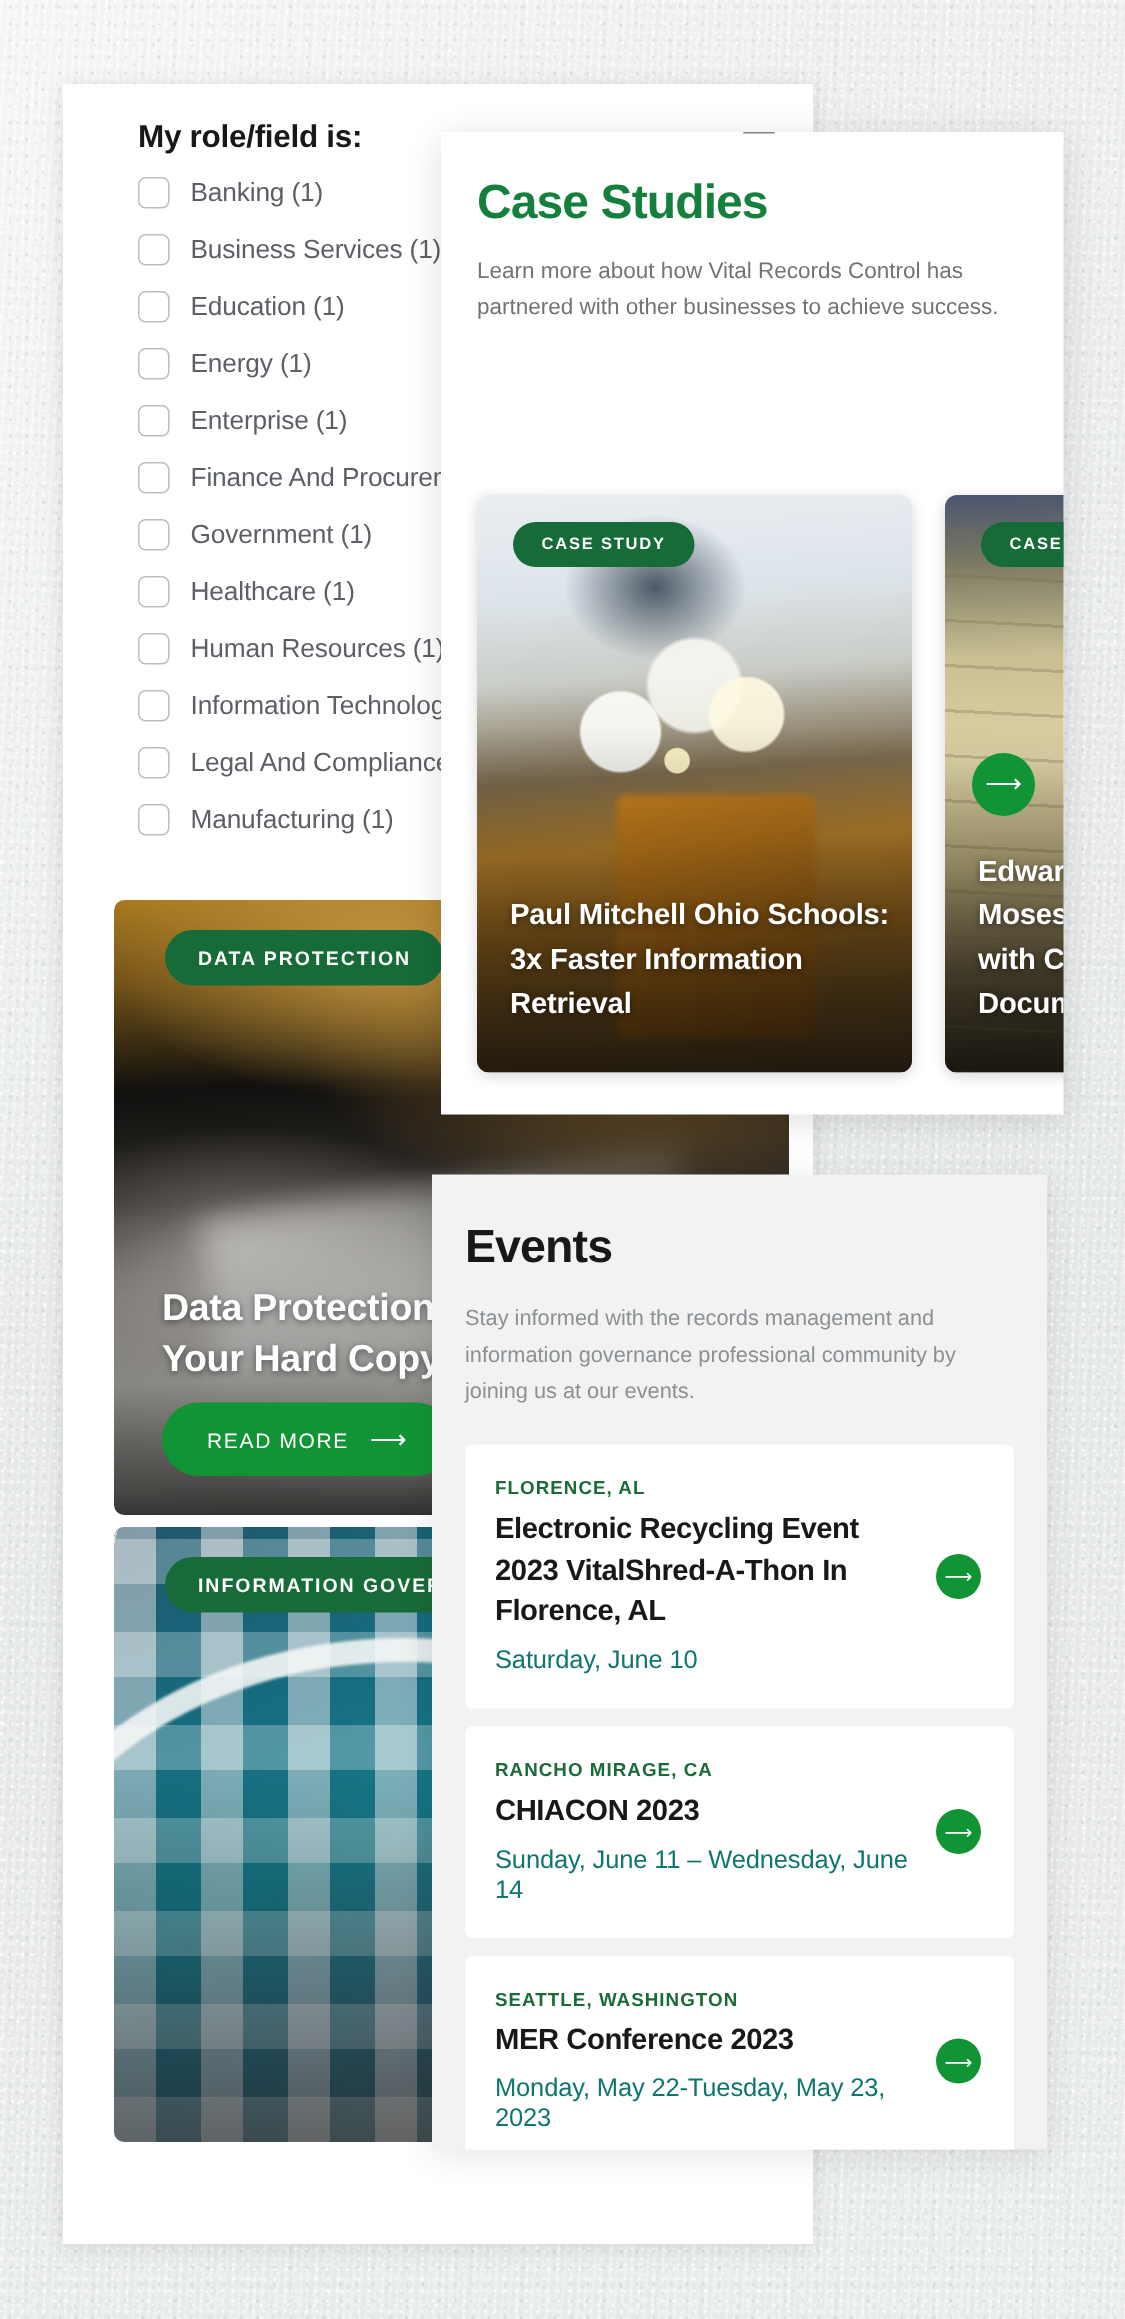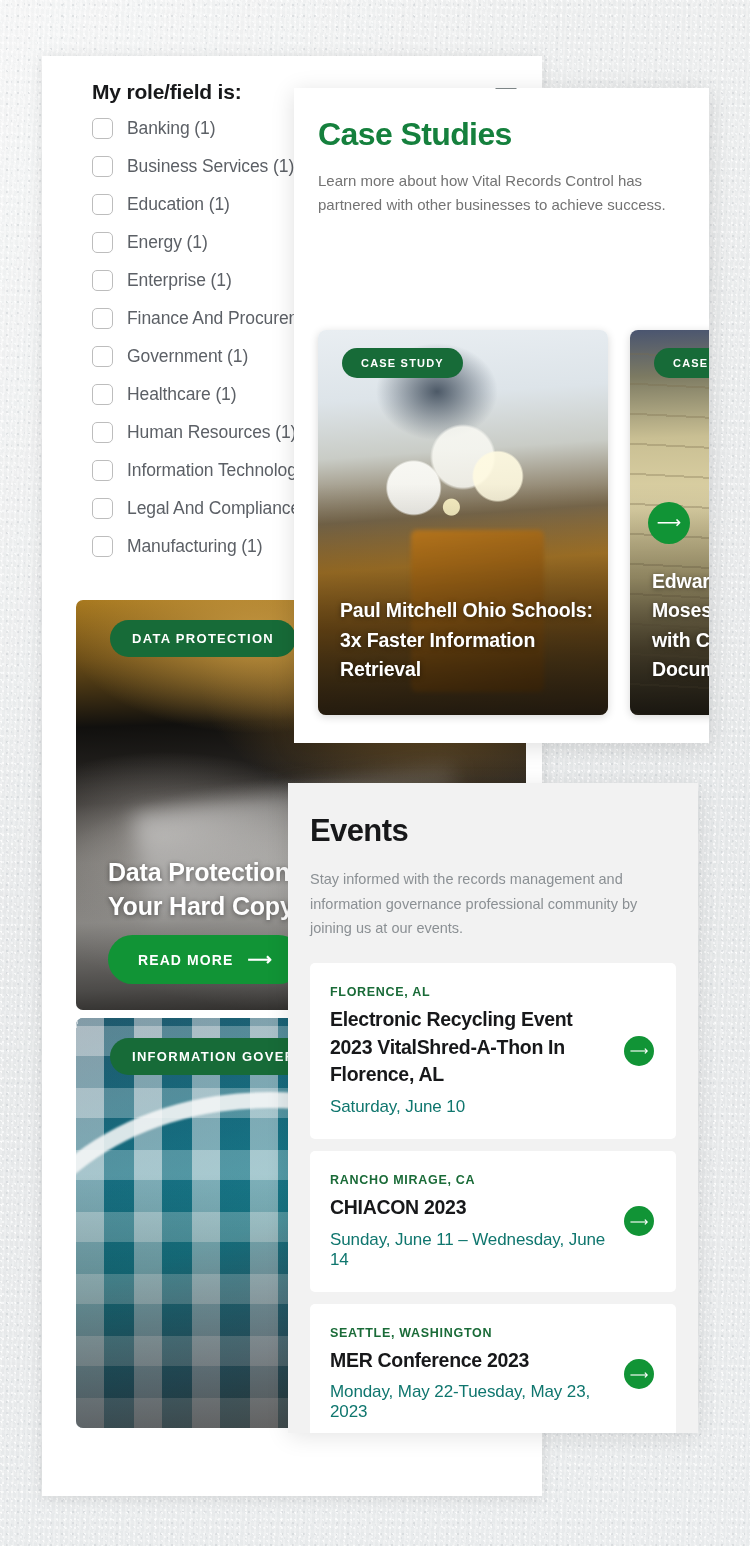--- a/index.html
+++ b/index.html
@@ -177,21 +177,21 @@
   }
 
   .read-more {
     display: inline-flex;
     align-items: center;
     gap: 14px;
     margin-top: 12px;
     background: #119436;
     color: #fff;
     font-size: 14px;
-    font-weight: 700;
+    font-weight: 400;
     letter-spacing: 1.1px;
     padding: 16px 30px;
     border-radius: 28px;
     border: none;
     cursor: pointer;
   }
   .read-more .arrow { font-size: 17px; line-height: 1; }
 
   
   #case-studies-panel {

